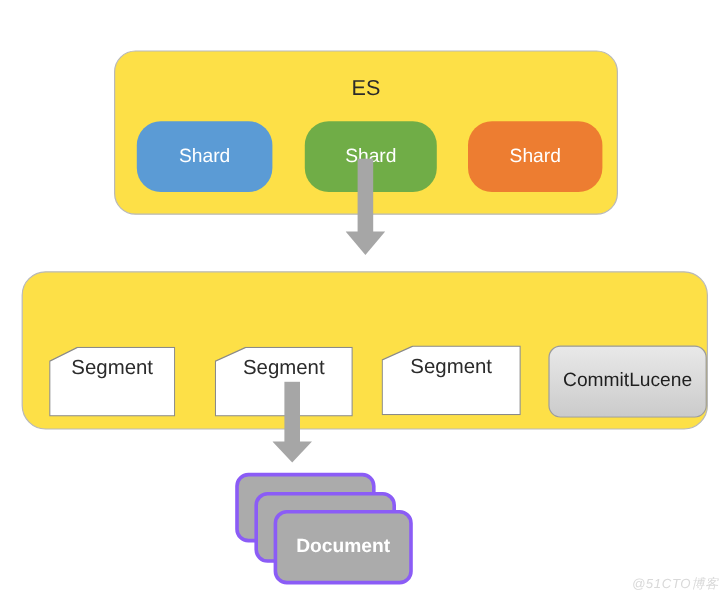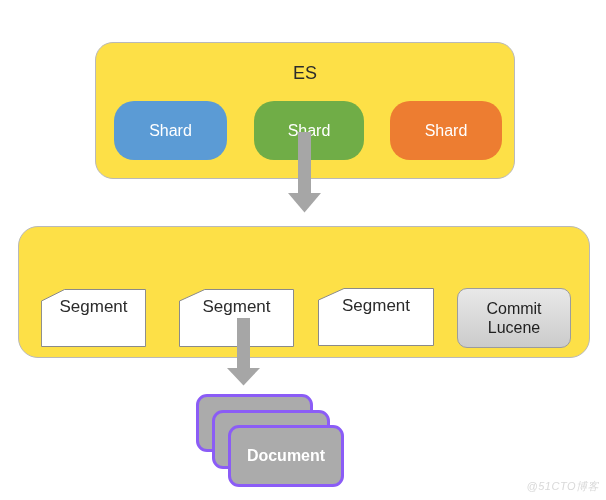--- a/index.html
+++ b/index.html
@@ -41,24 +41,24 @@
   #segment-1{left:22px;width:105px;}
   #segment-2{left:160px;width:115px;}
   #segment-3{left:299px;width:116px;top:61px;}
   .segment-shape{position:absolute;left:0;top:0;width:100%;height:100%;}
   .segment-shape polygon{fill:#ffffff;stroke:#8a8a8a;stroke-width:1;}
   .segment-label{
     position:relative;z-index:2;font-size:17px;color:#2b2b2b;padding-top:8px;
   }
   
   #commit-point{
-    position:absolute;left:438px;top:61px;width:114px;height:60px;
+    position:absolute;left:438px;top:61px;width:132px;height:60px;
     border:1px solid #9c9c9c;border-radius:10px;box-sizing:border-box;
     background-image:linear-gradient(rgba(255,255,255,0.45),rgba(0,0,0,0.05));
-    display:flex;flex-direction:column;align-items:center;justify-content:center;
+    display:flex;flex-direction:row;align-items:center;justify-content:center;
     font-size:16px;color:#1f1f1f;line-height:1.2;text-align:center;
   }
   
   .doc-card{
     position:absolute;border:3px solid #8b5cf6;border-radius:11px;
     box-sizing:border-box;
     font-weight:bold;
   }
   #doc-card-back {left:196px;top:394px;width:117px;height:58px;z-index:1;}
   #doc-card-mid  {left:212px;top:410px;width:118px;height:59px;z-index:2;}

